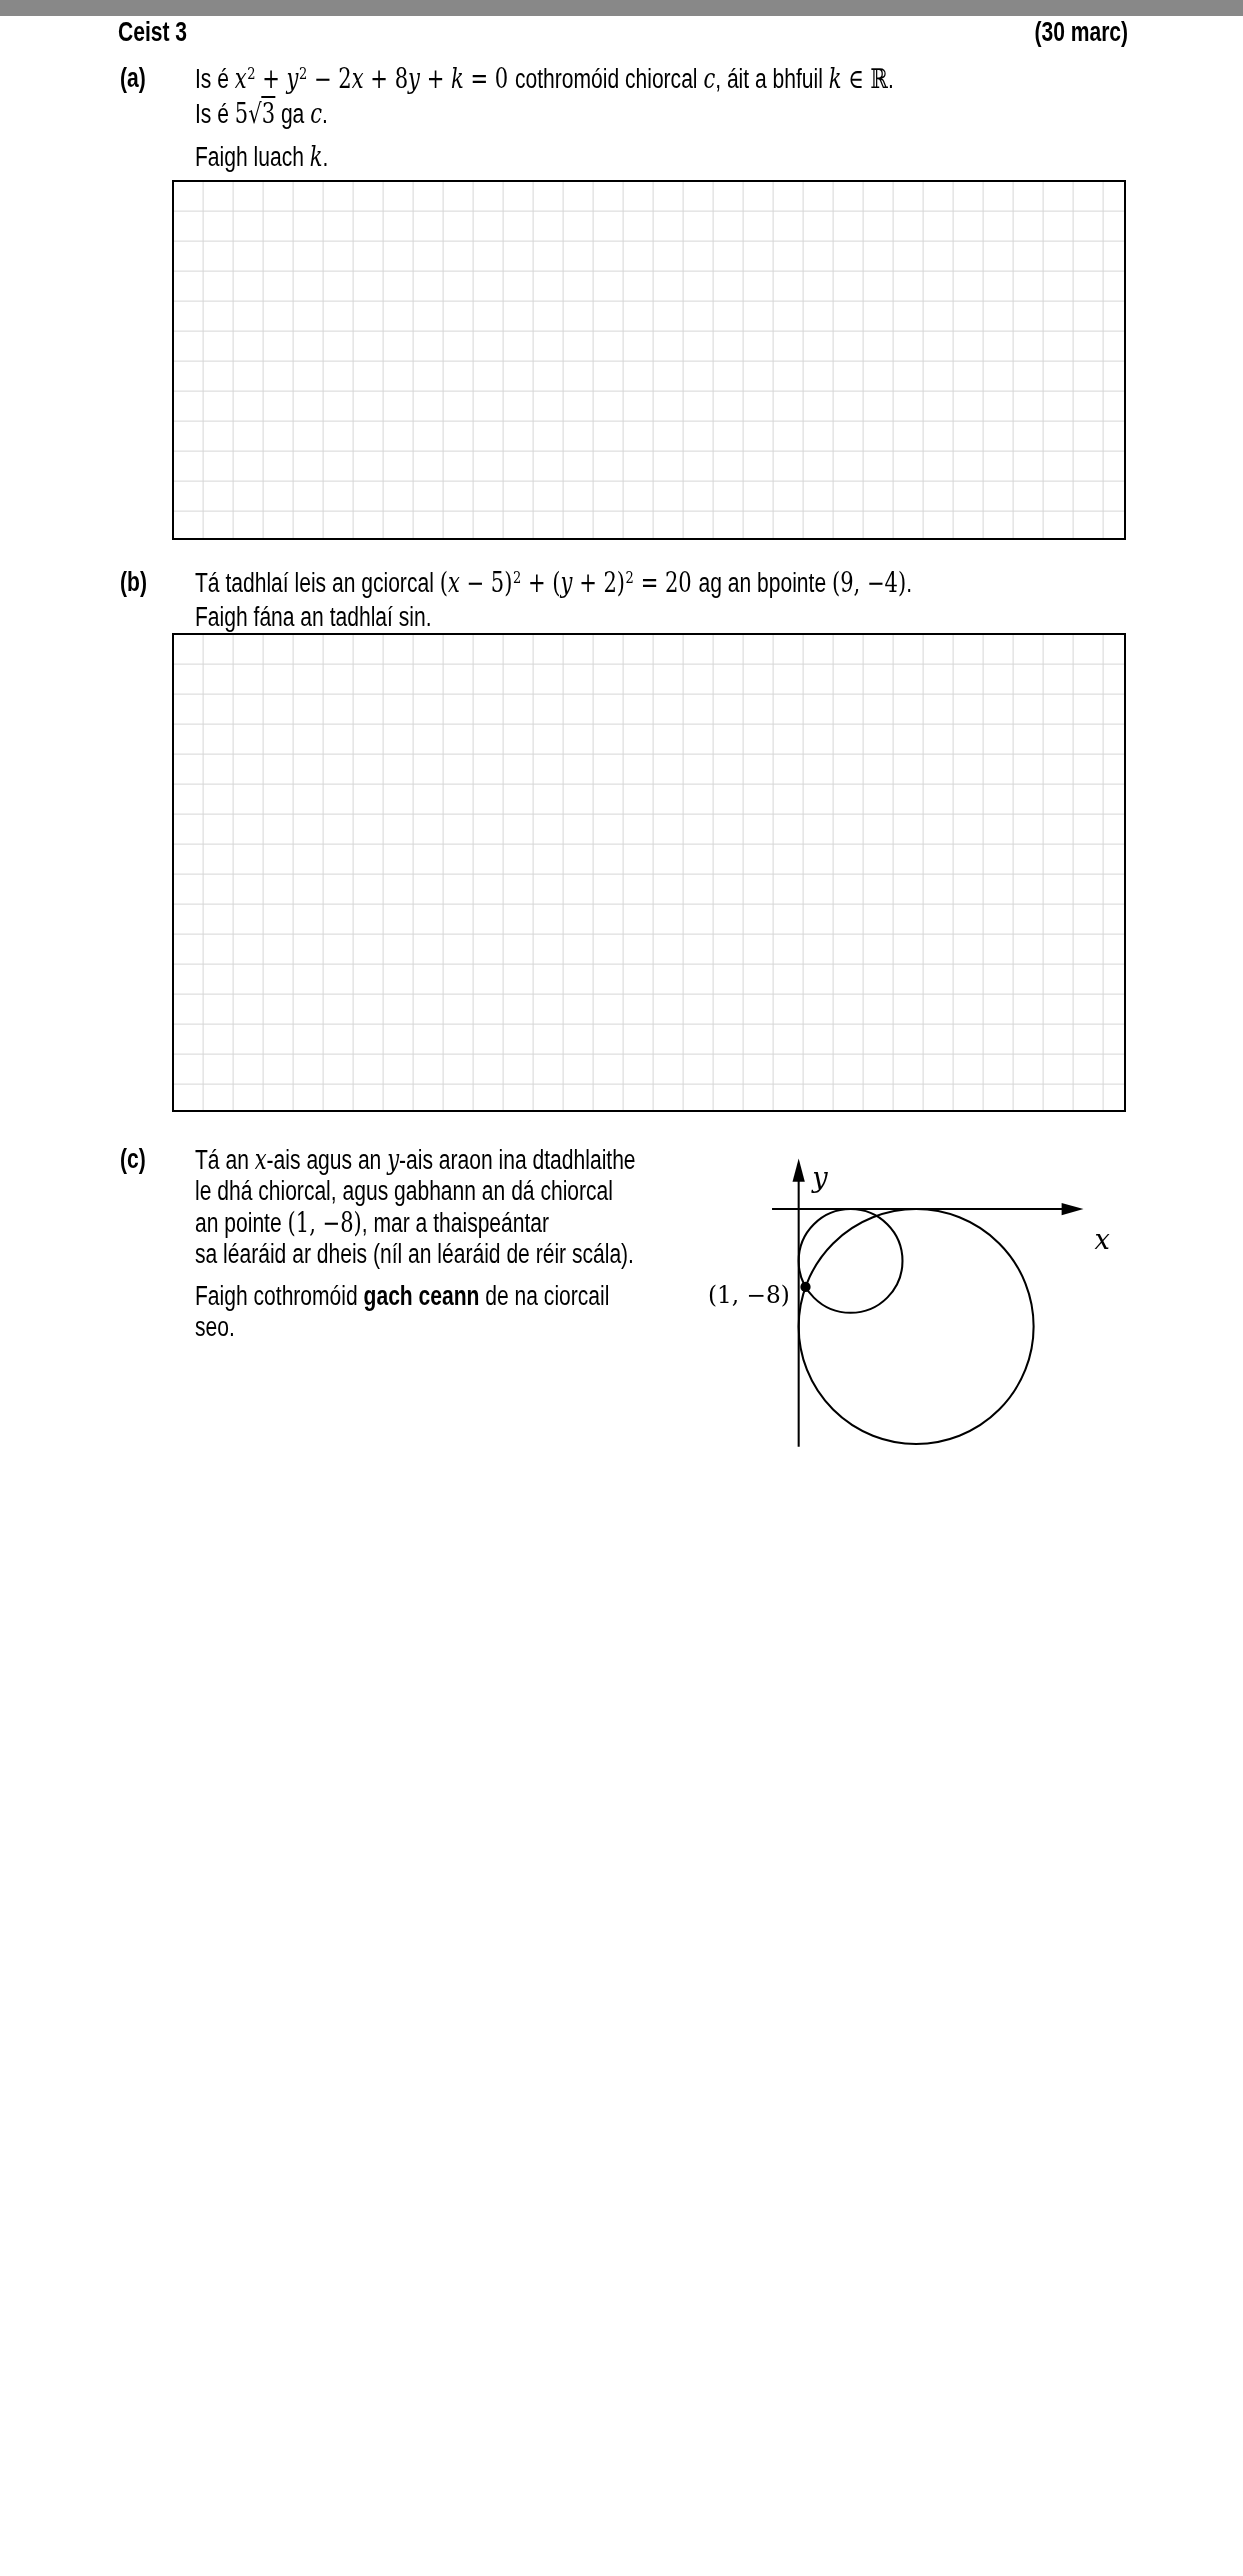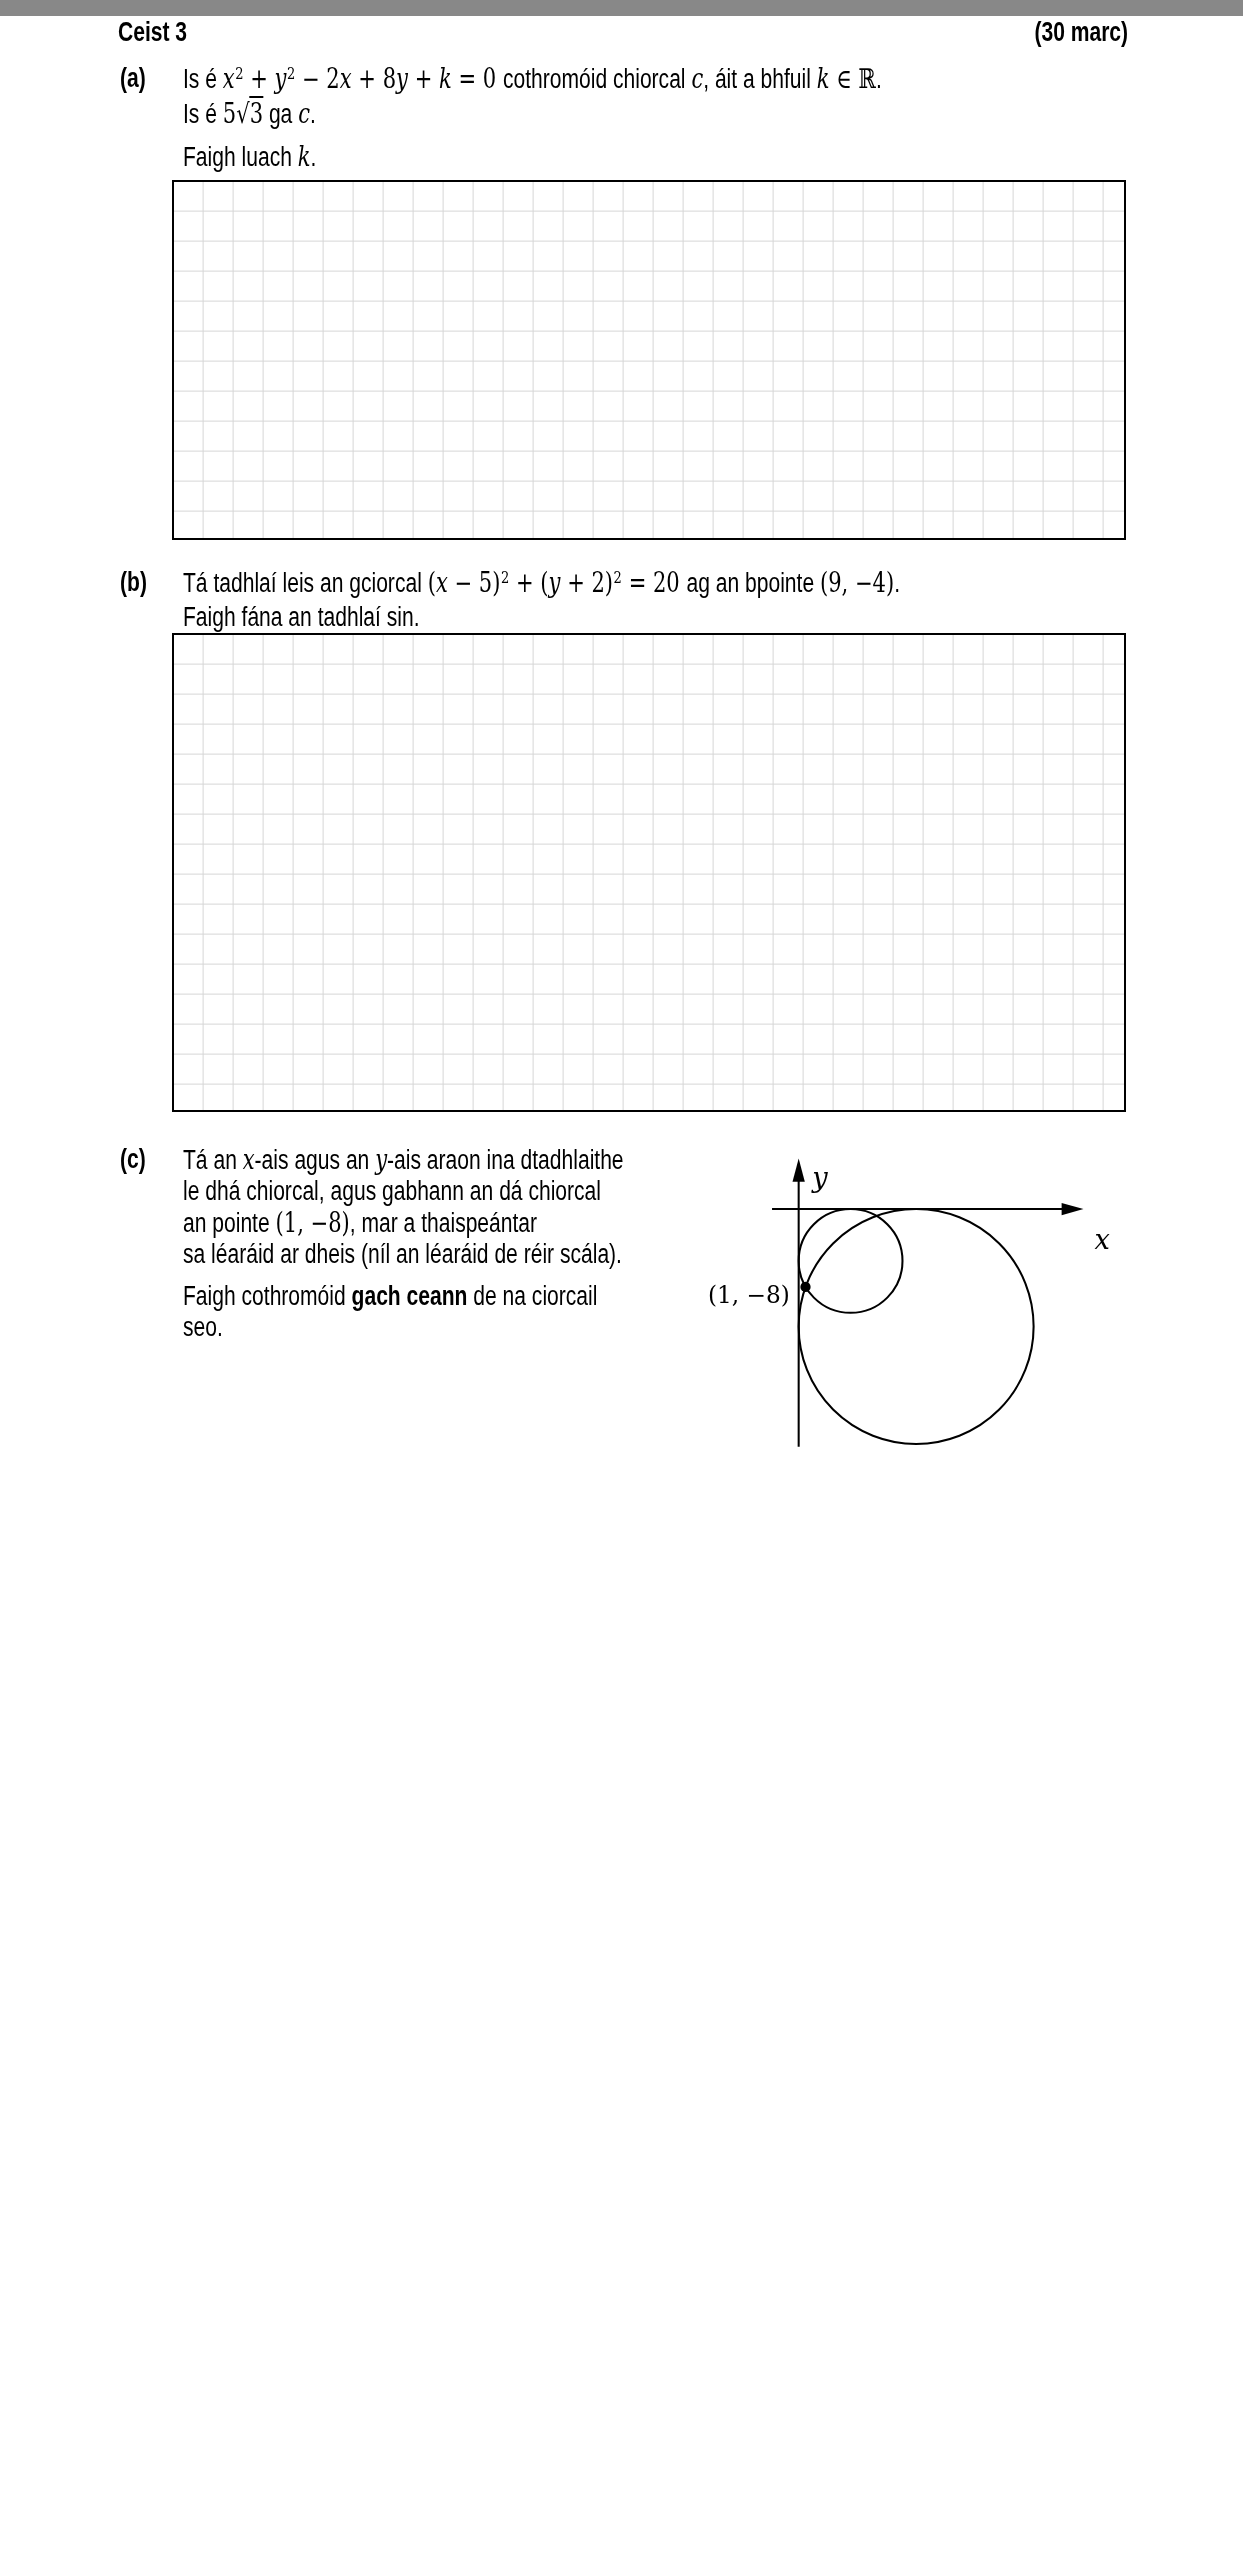--- a/index.html
+++ b/index.html
@@ -16,21 +16,21 @@
   }
   
   .cx{transform:scaleX(0.78);transform-origin:0 0;}
   .cxr{transform:scaleX(0.78);transform-origin:100% 0;}
 
   .hdr{position:absolute;top:0.7px;font-weight:bold;line-height:31px;white-space:nowrap;}
   #hdr-title{left:118px;}
   #hdr-marks{right:116px;}
 
   .part-label{position:absolute;left:120px;font-weight:bold;line-height:31px;white-space:nowrap;}
-  .part-body{position:absolute;left:183px;}
+  .part-body{position:absolute;left:195px;}
   #lab-a,#body-a{top:47px;}
   #lab-b,#body-b{top:551px;}
   #lab-c,#body-c{top:1128px;}
   .ln{line-height:31px;white-space:nowrap;}
   .gap{margin-top:11px;}
 
   
   .sg-m,.sg-i,.sg-sup,.sg-ol{font-family:"DejaVu Serif","DejaVu Sans",serif;}
   .sg-i{font-style:italic;}
   .sg-b{font-weight:bold;}

